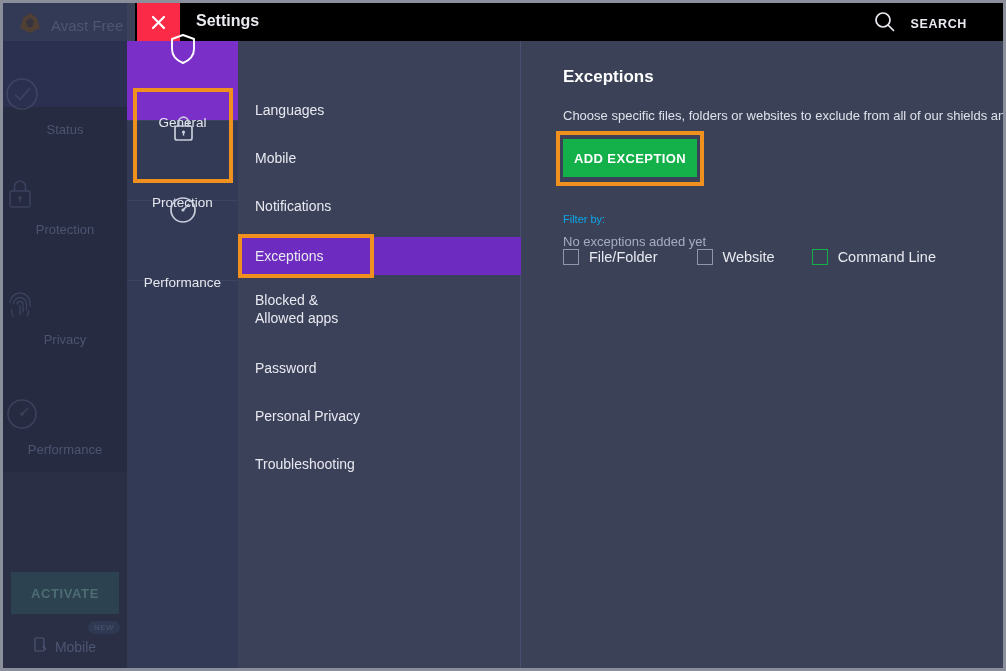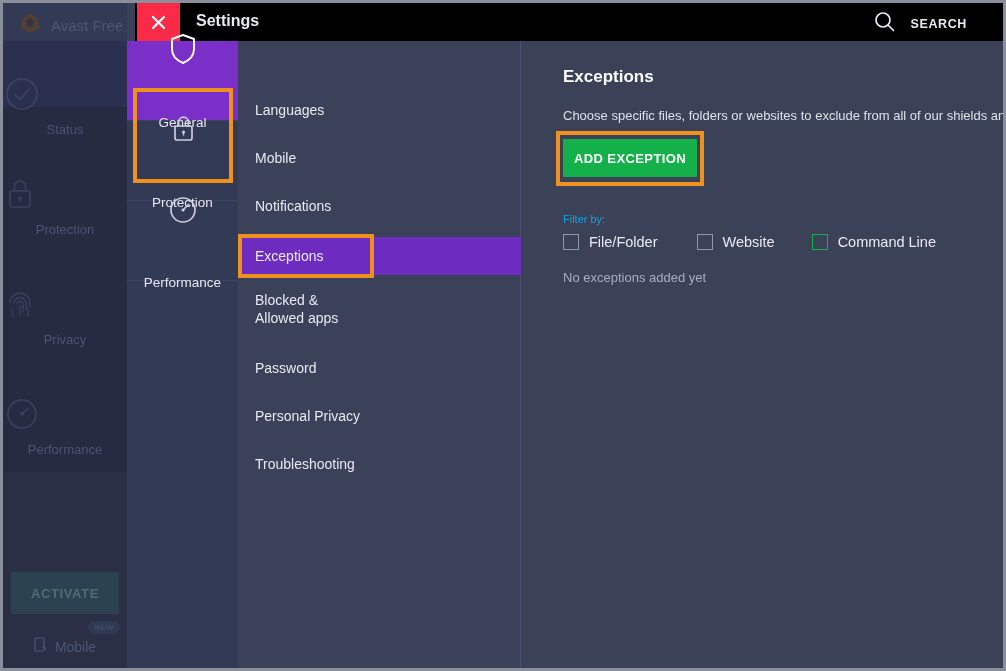--- a/index.html
+++ b/index.html
@@ -498,32 +498,32 @@
       <div id="content-title">Exceptions</div>
       <div id="content-desc">Choose specific files, folders or websites to exclude from all of our shields and scans.</div>
 
       <div id="add-exception-wrap">
         <button id="add-exception-button">ADD EXCEPTION</button>
         <div id="add-exception-highlight"></div>
       </div>
 
       <div id="filter-label">Filter by:</div>
 
+      <div id="empty-text">No exceptions added yet</div>
+
       <div id="filter-row">
         <label class="filter-opt" style="margin-right:39px;">
           <span class="cbox"></span>
           <span>File/Folder</span>
         </label>
         <label class="filter-opt" style="margin-right:37px;">
           <span class="cbox"></span>
           <span>Website</span>
         </label>
         <label class="filter-opt">
           <span class="cbox focus"></span>
           <span>Command Line</span>
         </label>
       </div>
-
-      <div id="empty-text">No exceptions added yet</div>
     </div>
 
   </div>
 </div>
 
 </body></html>

